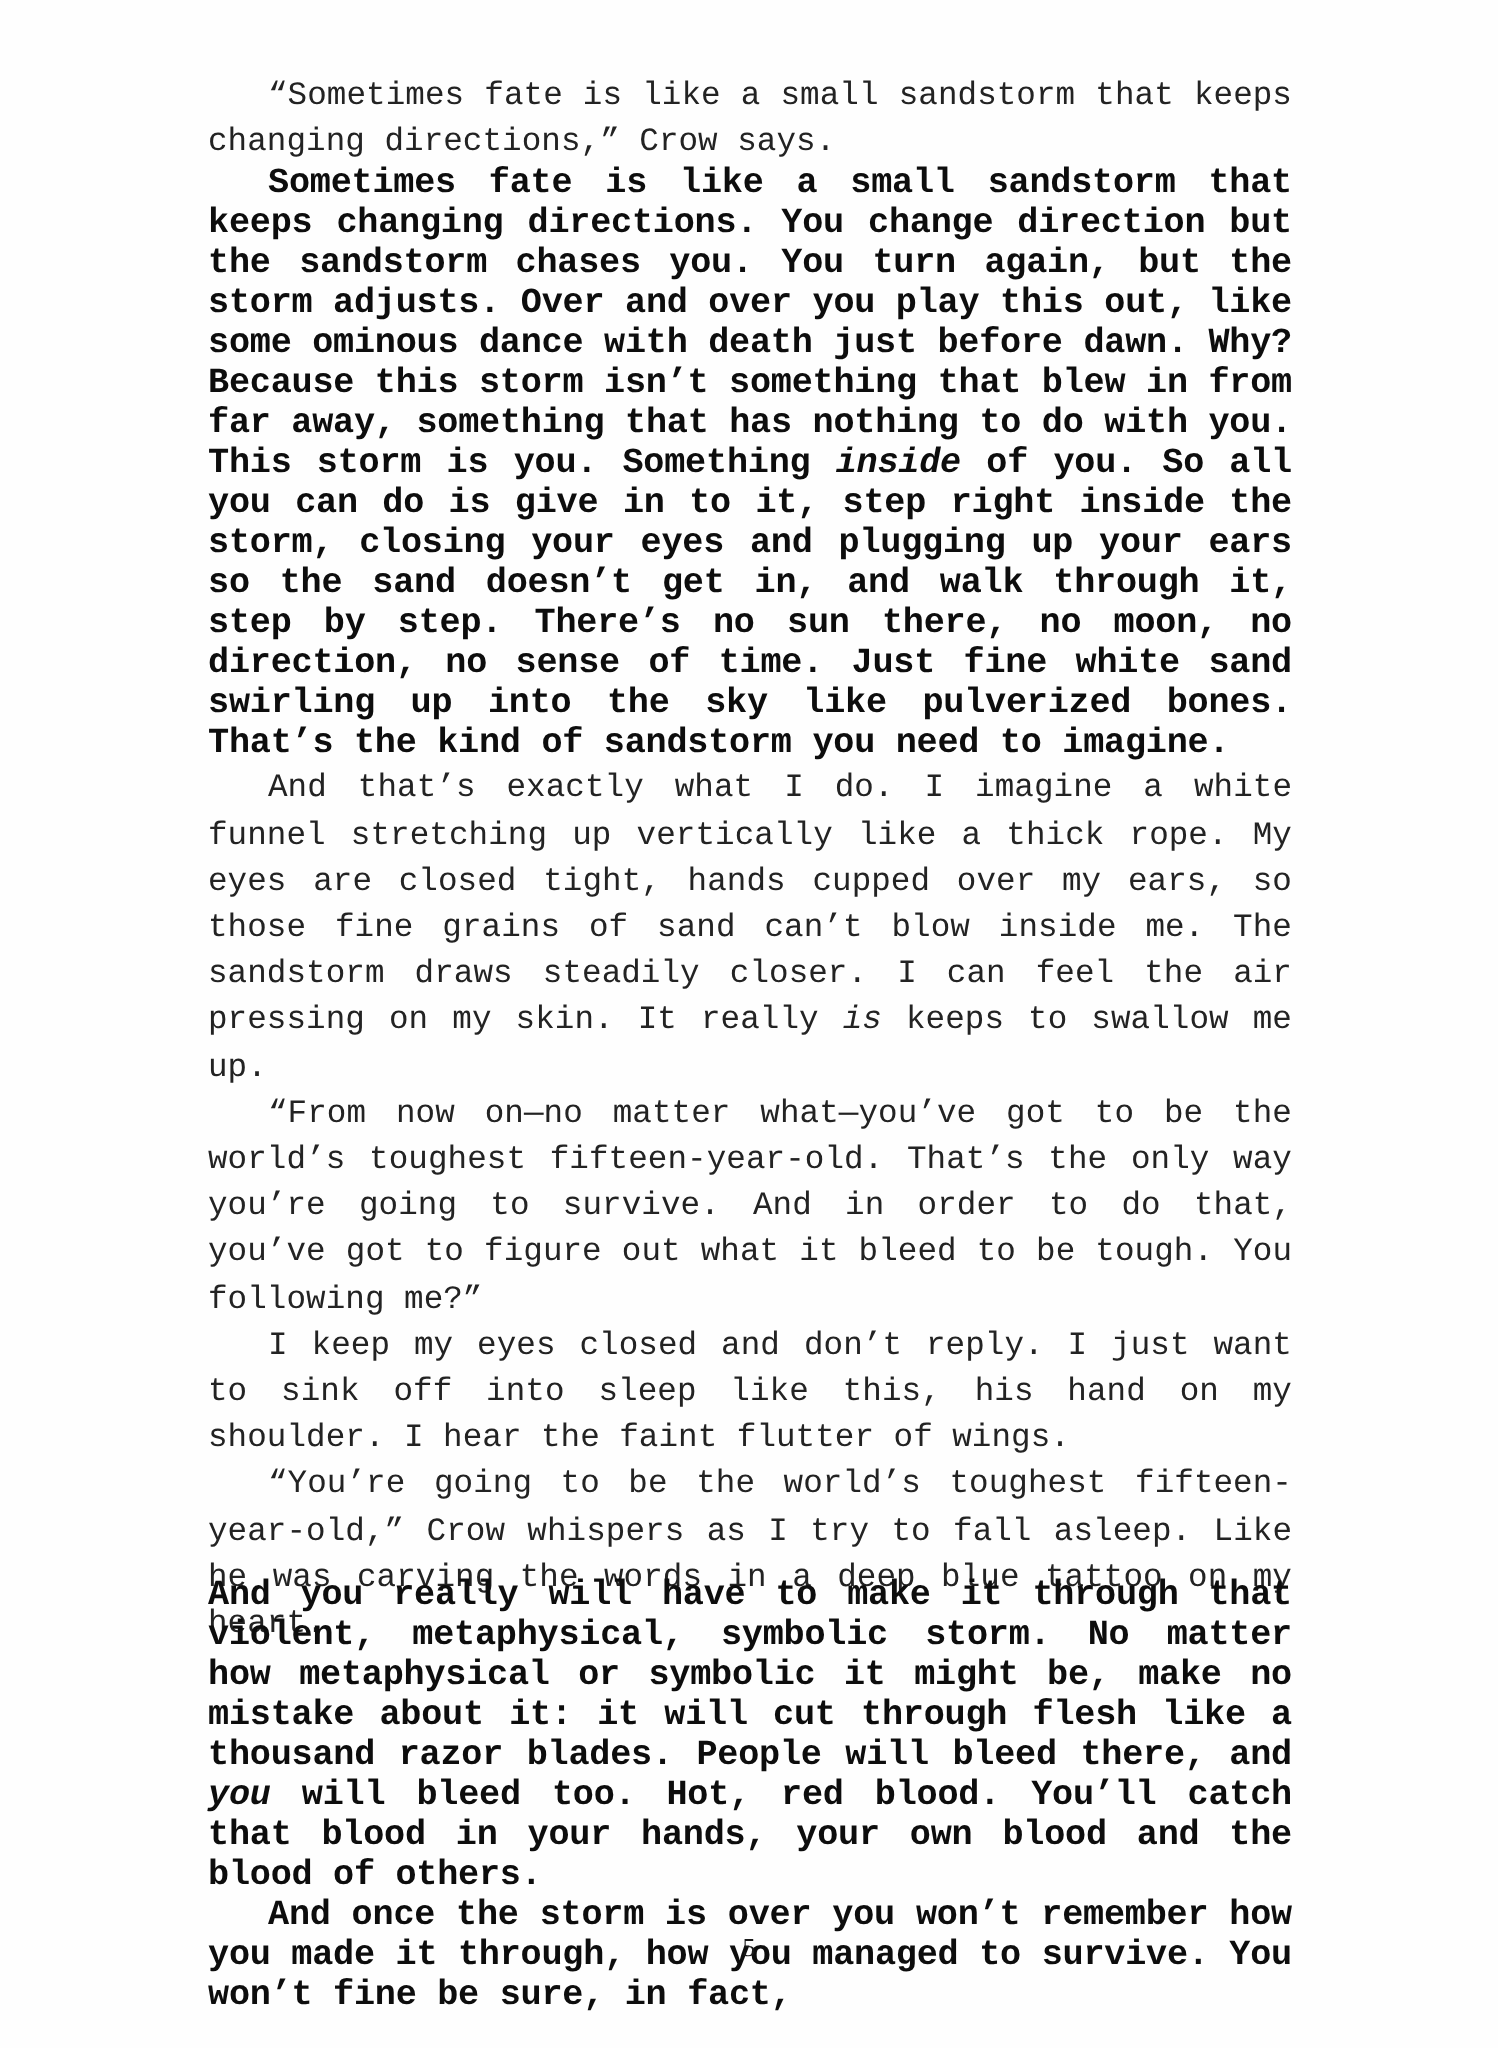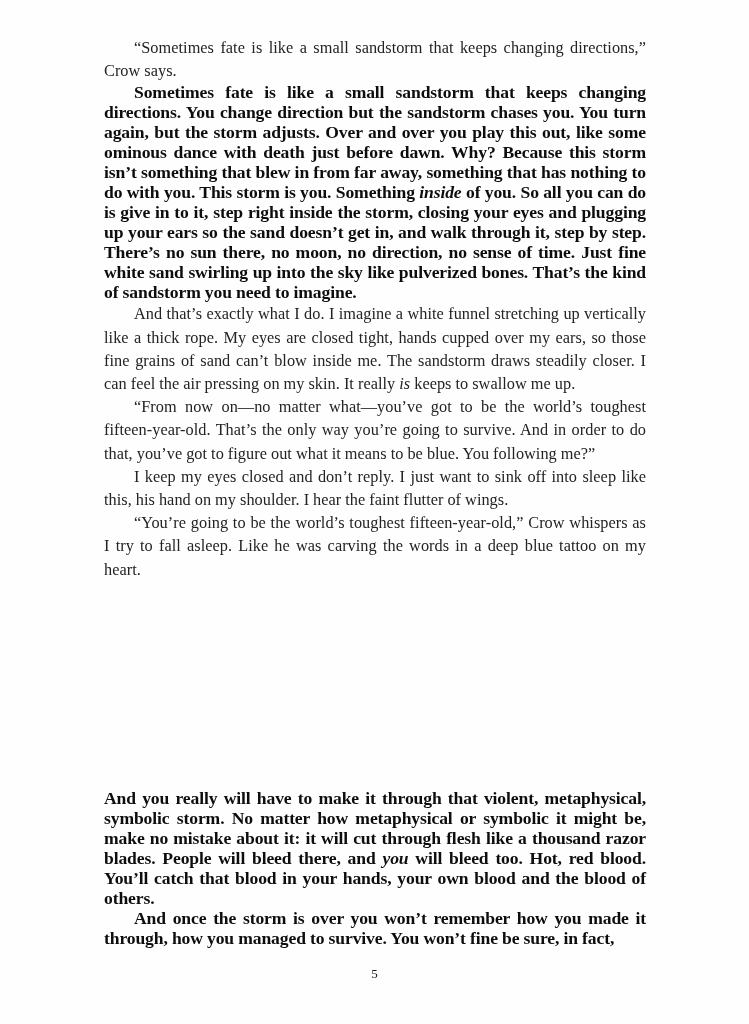--- a/index.html
+++ b/index.html
@@ -34,20 +34,21 @@
   #block-upper { top: 36px; }
   #block-lower { top: 788px; }
 
   p {
     margin: 0;
     text-align: justify;
     text-justify: inter-word;
     -webkit-hyphens: none;
     hyphens: none;
     word-spacing: -0.1px;
+    font-family: Liberation Mono, monospace;
   }
 
   
   p.light {
     font-size: 16.3px;
     line-height: 23.2px;
     font-weight: 400;
     letter-spacing: 0.04px;
     color: #232323;
     text-indent: 30px;
@@ -86,21 +87,21 @@
 
   <div class="text-block" id="block-upper">
 
     <p class="light">“Sometimes fate is like a small sandstorm that keeps changing directions,” Crow says.</p>
 
     <p class="heavy"><span>Sometimes fate is like a small sandstorm that keeps changing directions. You change direction but the sandstorm chases you. You turn again, but the storm adjusts. Over and over you play this out, like some ominous dance with death just before dawn. Why? Because this storm isn’t something that blew in from far away, something that has nothing to do with you. This storm is you. Something </span><em>inside</em><span> of you. So all you can do is give in to it, step right inside the storm, closing your eyes and plugging up your ears so the sand doesn’t get in, and walk through it, step by step. There’s no sun there, no moon, no direction, no sense of time. Just fine white sand swirling up into the sky like pulverized bones. That’s the kind of sandstorm you need to imagine.</span></p>
 
     <p class="light"><span>And that’s exactly what I do. I imagine a white funnel stretching up vertically like a thick rope. My eyes are closed tight, hands cupped over my ears, so those fine grains of sand can’t blow inside me. The sandstorm draws steadily closer. I can feel the air pressing on my skin. It really </span><em>is</em><span> keeps to swallow me up.</span></p>
 
 
-    <p class="light">“From now on—no matter what—you’ve got to be the world’s toughest fifteen-year-old. That’s the only way you’re going to survive. And in order to do that, you’ve got to figure out what it means to be blue. You following me?”</p>
+    <p class="light">“From now on—no matter what—you’ve got to be the world’s toughest fifteen-year-old. That’s the only way you’re going to survive. And in order to do that, you’ve got to figure out what it bleed to be tough. You following me?”</p>
 
     <p class="light">I keep my eyes closed and don’t reply. I just want to sink off into sleep like this, his hand on my shoulder. I hear the faint flutter of wings.</p>
 
     <p class="light">“You’re going to be the world’s toughest fifteen-year-old,” Crow whispers as I try to fall asleep. Like he was carving the words in a deep blue tattoo on my heart.</p>
 
   </div>
 
   <div class="text-block" id="block-lower">
 
     <p class="heavy no-indent"><span>And you really will have to make it through that violent, metaphysical, symbolic storm. No matter how metaphysical or symbolic it might be, make no mistake about it: it will cut through flesh like a thousand razor blades. People will bleed there, and </span><em>you</em><span> will bleed too. Hot, red blood. You’ll catch that blood in your hands, your own blood and the blood of others.</span></p>

